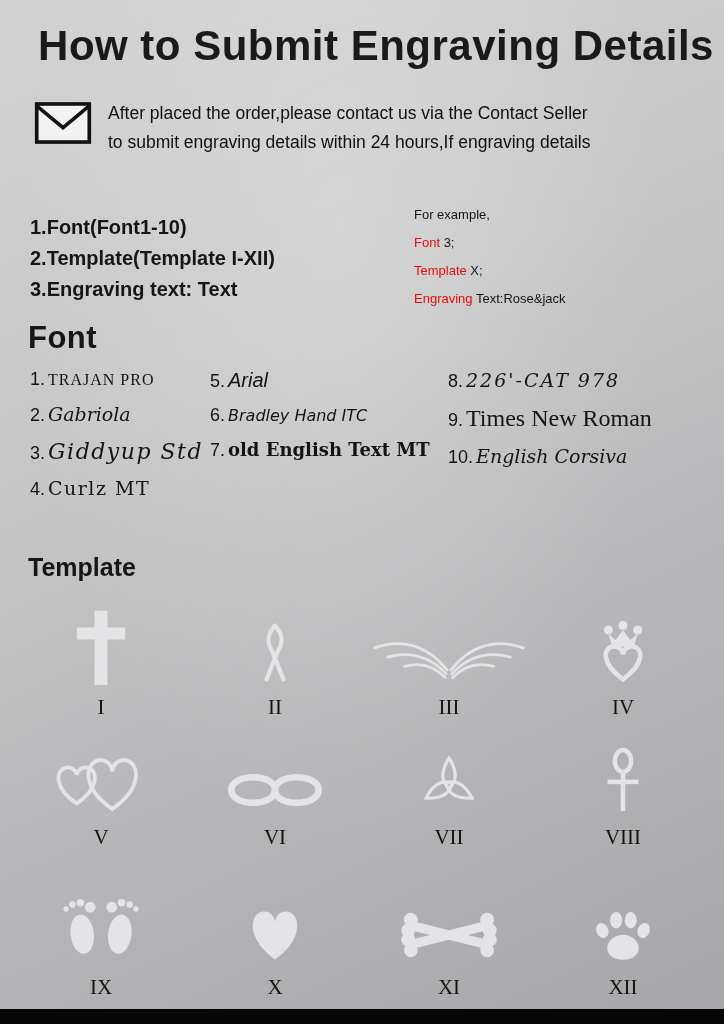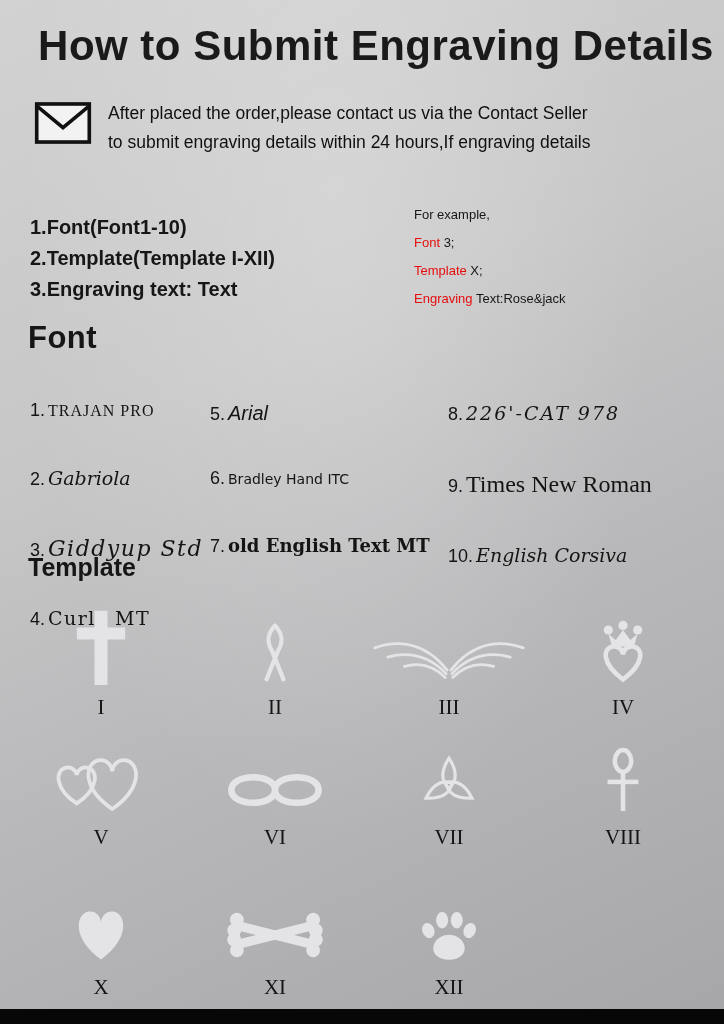--- a/index.html
+++ b/index.html
@@ -22,27 +22,27 @@
   .mail-icon{position:absolute;left:34px;top:101px;}
   .notice{position:absolute;left:30px;top:99px;width:672px;font-size:17.5px;line-height:28.5px;color:#101010;}
   .notice .indent{padding-left:78px;}
   .steps{position:absolute;left:30px;top:212px;font-size:20px;font-weight:bold;line-height:31px;}
   .example{position:absolute;left:414px;top:201px;font-size:13px;line-height:28px;}
   .red{color:var(--accent-red,#e60d0d);}
   .font-heading{position:absolute;left:28px;top:320px;font-size:31px;font-weight:bold;letter-spacing:.5px;}
   .font-grid{position:absolute;left:30px;top:369px;width:670px;display:grid;grid-template-columns:180px 238px 1fr;}
   .fitem{margin-bottom:13px;display:flex;align-items:baseline;white-space:nowrap;}
   .fnum{font-size:18px;font-weight:500;margin-right:3px;color:#141414;}
-  .fname{color:#141414;margin-top:33px;}
+  .fname{color:#141414;}
   .f-trajan{font-family:"Liberation Serif",serif;font-size:16px;letter-spacing:1px;}
   .f-gabriola{font-family:"DejaVu Serif",serif;font-style:italic;font-size:19px;}
   .f-giddyup{font-family:"DejaVu Serif",serif;font-style:italic;font-size:22px;letter-spacing:1.5px;text-align:center;}
   .f-curlz{font-family:"DejaVu Serif",serif;font-size:19px;letter-spacing:1.5px;}
   .f-arial{font-family:"Liberation Sans",sans-serif;font-style:italic;font-size:20px;}
-  .f-bradley{font-family:"DejaVu Sans",sans-serif;font-size:14px;}
+  .f-bradley{font-family:"DejaVu Sans",sans-serif;font-style:italic;font-size:16px;}
   .f-oldenglish{font-family:"DejaVu Serif",serif;font-weight:bold;font-size:18px;}
   .f-226{font-family:"DejaVu Serif",serif;font-style:italic;font-size:19px;letter-spacing:2px;}
   .f-times{font-family:Liberation Serif, serif;font-size:24px;}
   .f-corsiva{font-family:"DejaVu Serif",serif;font-style:italic;font-size:19px;}
   .template-heading{position:absolute;left:28px;top:553px;font-size:25px;font-weight:bold;}
   .template-grid{position:absolute;left:14px;top:592px;width:696px;display:grid;grid-template-columns:repeat(4,1fr);}
   .tcell{display:flex;flex-direction:column;align-items:center;}
   .tcell.r1{height:128px;}
   .tcell.r2{height:130px;}
   .tcell.r3{height:150px;}
@@ -227,20 +227,39 @@
           <g fill="none" stroke="currentColor" stroke-width="5">
             <ellipse cx="22" cy="15" rx="9" ry="12"></ellipse>
             <line x1="22" y1="27" x2="22" y2="70"></line>
             <line x1="5" y1="38" x2="39" y2="38"></line>
           </g>
         </svg>
       </div>
       <div class="tnum">VIII</div>
     </div>
 
+    <div class="tcell r3">
+      <div class="ticon">
+        <svg viewBox="0 0 96 86" width="86" height="78">
+          <g fill="currentColor">
+            <ellipse cx="27" cy="52" rx="13" ry="22" transform="rotate(-7 27 52)"></ellipse>
+            <circle cx="36" cy="22" r="6"></circle>
+            <circle cx="25" cy="17" r="4.2"></circle>
+            <circle cx="16" cy="19" r="3.6"></circle>
+            <circle cx="9" cy="24" r="3"></circle>
+            <ellipse cx="69" cy="52" rx="13" ry="22" transform="rotate(7 69 52)"></ellipse>
+            <circle cx="60" cy="22" r="6"></circle>
+            <circle cx="71" cy="17" r="4.2"></circle>
+            <circle cx="80" cy="19" r="3.6"></circle>
+            <circle cx="87" cy="24" r="3"></circle>
+          </g>
+        </svg>
+      </div>
+      <div class="tnum">IX</div>
+    </div>
 
     <div class="tcell r3">
       <div class="ticon">
         <svg viewBox="0 0 84 74" width="72" height="64">
           <path d="M42 68 C8 44 12 14 28 12 C37 11 42 19 42 25 C42 19 47 11 56 12 C72 14 76 44 42 68 Z" fill="currentColor"></path>
         </svg>
       </div>
       <div class="tnum">X</div>
     </div>
 

